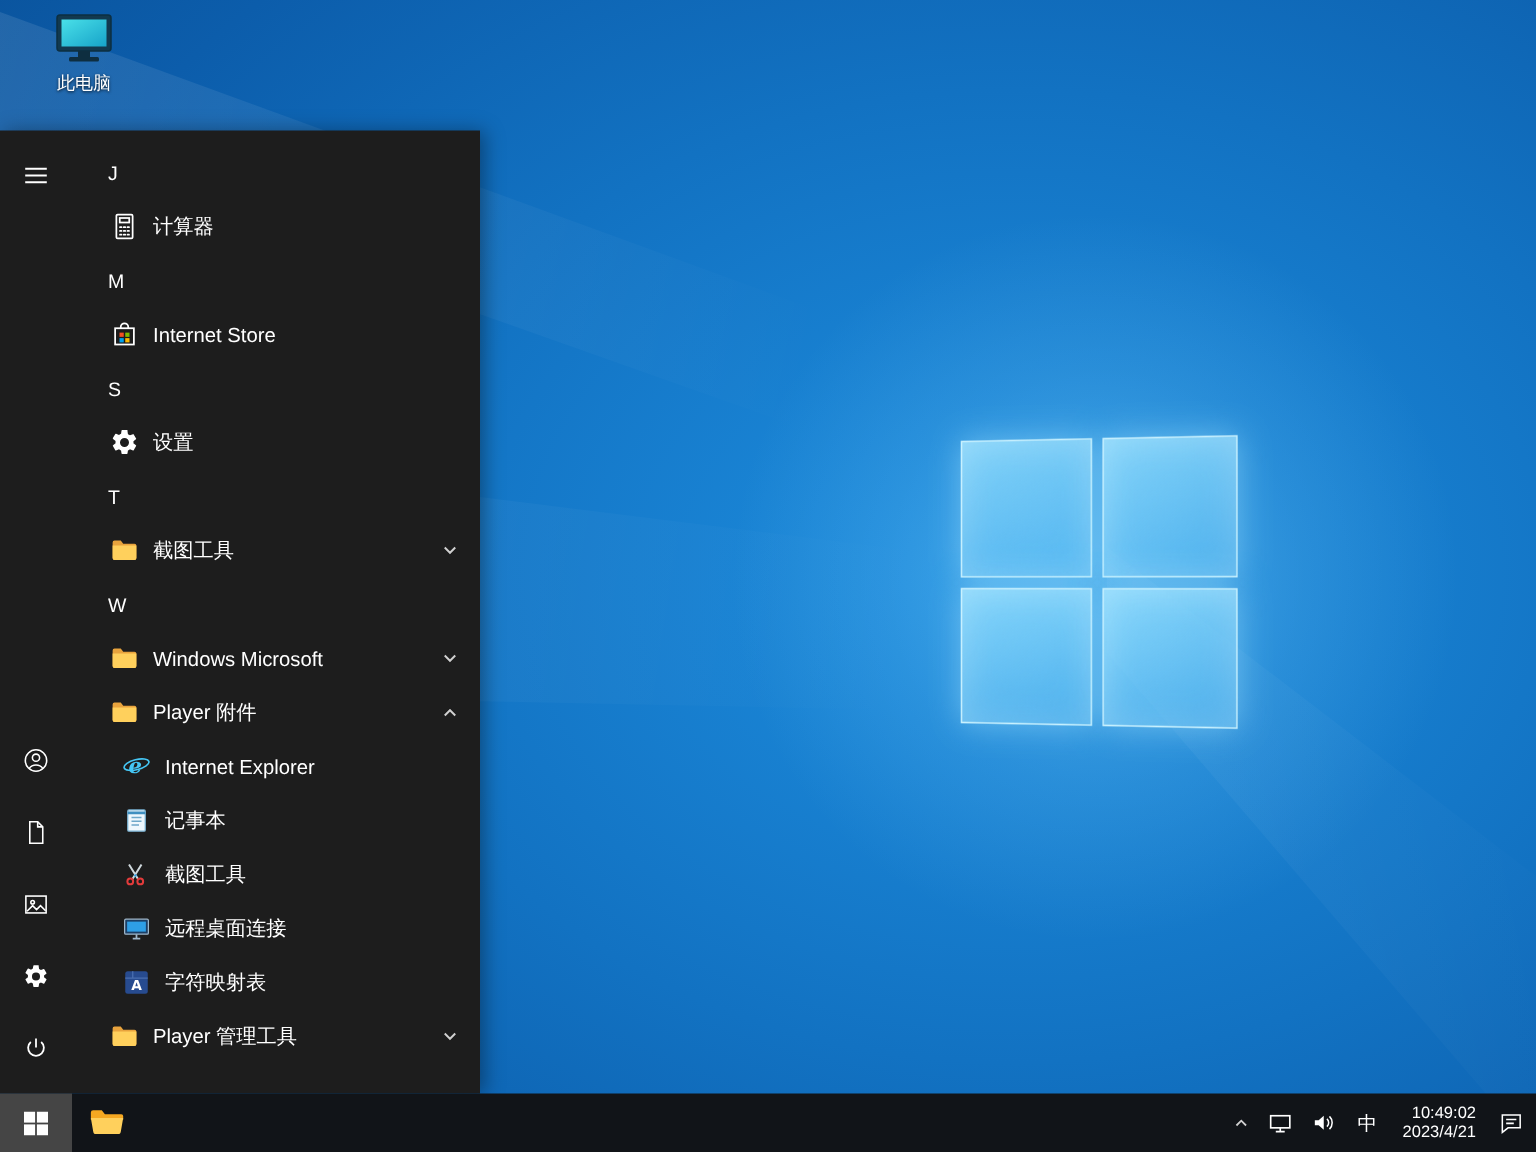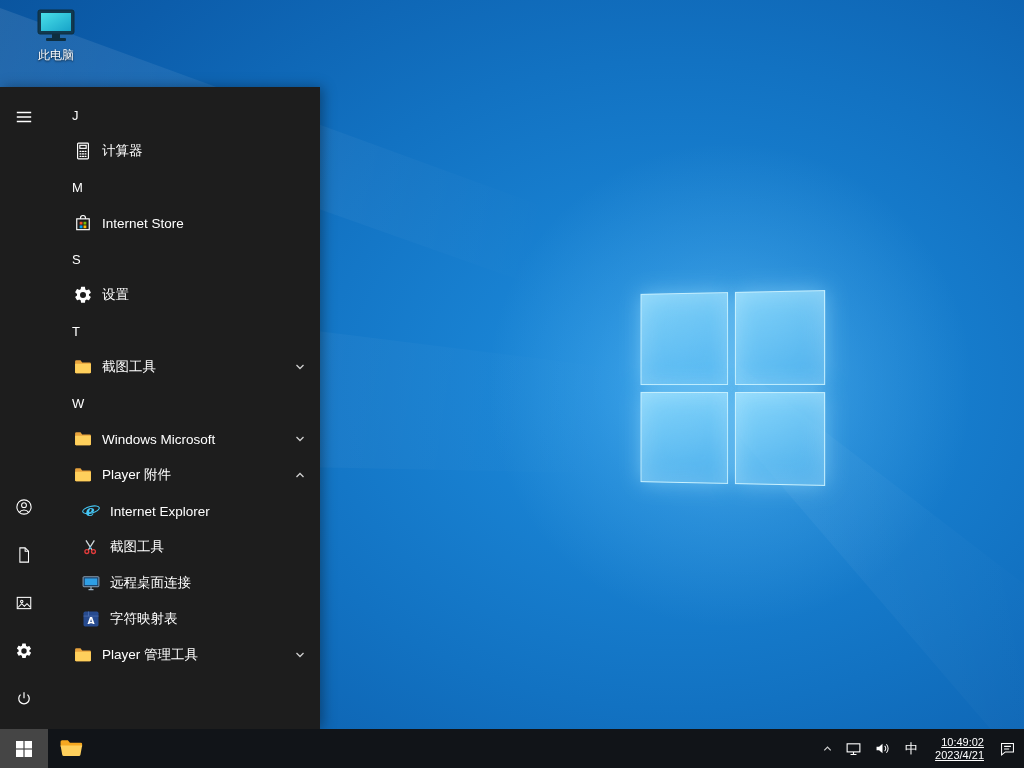--- a/index.html
+++ b/index.html
@@ -76,21 +76,21 @@
   .task-app .icon svg{width:100%;height:100%;display:block;}
   .tray{margin-left:auto;display:flex;align-items:center;height:100%;padding-right:2px;}
   .tray-btn{height:100%;display:flex;align-items:center;justify-content:center;padding:0 6px;}
   .tray-btn .icon{display:block;}
   .tray-btn .icon svg{display:block;}
   .i-sm svg{width:11px;height:11px;}
   .i-md svg{width:17px;height:17px;}
   .ime{font-size:13px;color:#fff;padding:0 8px;height:100%;
     display:flex;align-items:center;}
   .clock{display:flex;flex-direction:column;align-items:flex-end;justify-content:center;
-    padding:0 9px;color:#fff;font-size:11px;line-height:13px;height:100%;text-decoration:underline;}
+    padding:0 9px;color:#fff;font-size:11px;line-height:13px;height:100%;}
 </style>
 </head>
 <body>
 
 <div class="desktop">
 
   <div class="beam beam1"></div>
   <div class="beam beam2"></div>
   <div class="beam beam3"></div>
   <div class="logo-glow"></div>
@@ -267,20 +267,30 @@
             <svg viewBox="0 0 24 24">
               <text x="11" y="17.5" font-size="17" font-weight="bold" font-style="italic" font-family="DejaVu Serif, serif" fill="#45c6f4" text-anchor="middle">e</text>
               <ellipse cx="12" cy="10.5" rx="10.2" ry="4" fill="none" stroke="#45c6f4" stroke-width="1.3" transform="rotate(-14 12 10.5)"></ellipse>
             </svg>
           </span>
           <span class="lbl">Internet Explorer</span>
         </div>
         <div class="menu-row app-row sub">
           <span class="icon">
             <svg viewBox="0 0 24 24">
+              <rect x="5" y="3.5" width="14" height="17" rx="1" fill="#eef7fd" stroke="#7ab3d4" stroke-width="1"></rect>
+              <path d="M5 5.8h14" stroke="#3f8fc0" stroke-width="2.2"></path>
+              <path d="M8 9.5h8M8 12.5h8M8 15.5h6" stroke="#6da7c9" stroke-width="1.2"></path>
+            </svg>
+          </span>
+          <span class="lbl">记事本</span>
+        </div>
+        <div class="menu-row app-row sub">
+          <span class="icon">
+            <svg viewBox="0 0 24 24">
               <path d="M8.8 15.6L16 4M13.2 15.6L6 4" stroke="#cfd8dc" stroke-width="1.6" fill="none"></path>
               <circle cx="7" cy="17.5" r="2.3" fill="none" stroke="#e23b3b" stroke-width="1.6"></circle>
               <circle cx="15" cy="17.5" r="2.3" fill="none" stroke="#e23b3b" stroke-width="1.6"></circle>
               <circle cx="11.1" cy="12.8" r="1" fill="#2e9fe6"></circle>
             </svg>
           </span>
           <span class="lbl">截图工具</span>
         </div>
         <div class="menu-row app-row sub">
           <span class="icon">

